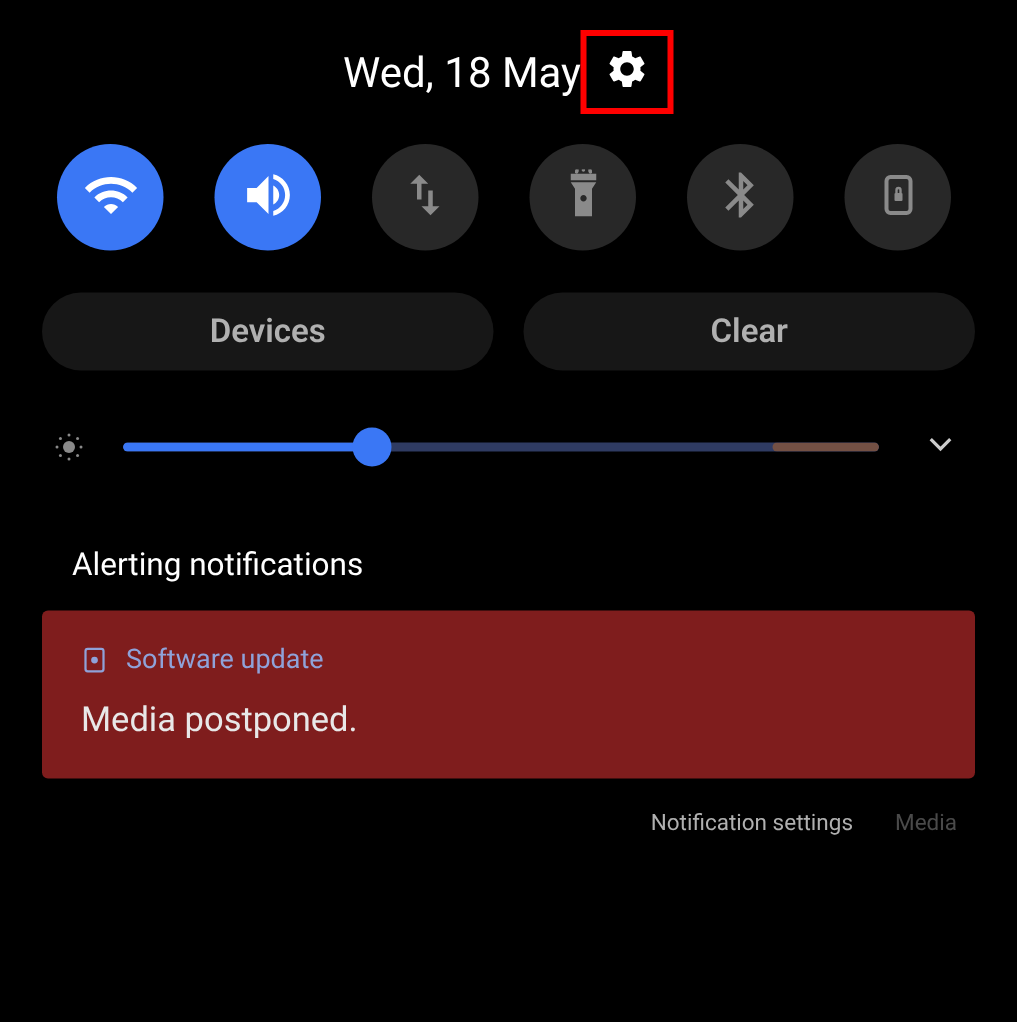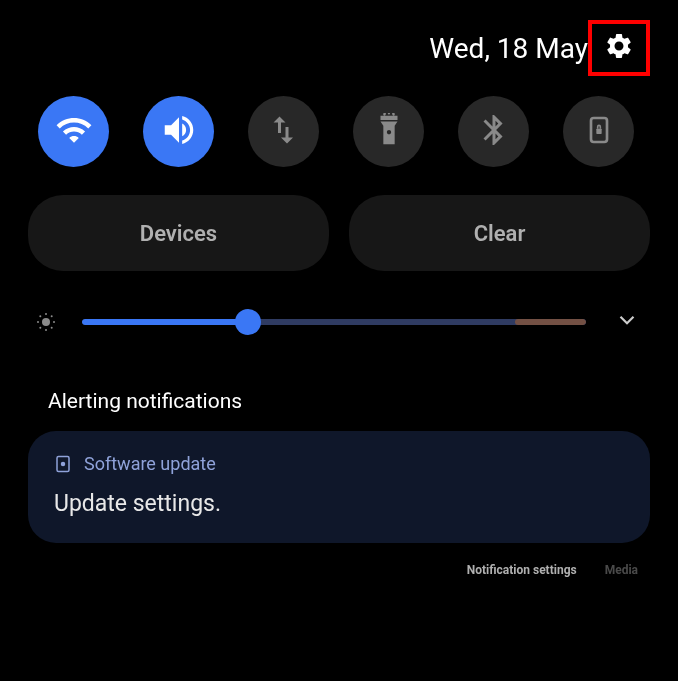--- a/index.html
+++ b/index.html
@@ -7,21 +7,21 @@
       width: 678px;
       height: 681px;
       background: #000;
       font-family: -apple-system, BlinkMacSystemFont, 'Segoe UI', Roboto, sans-serif;
       color: #fff;
       overflow: hidden;
       padding: 20px 28px;
     }
     .header {
       display: flex;
-      justify-content: flex-end;
+      justify-content: center;
       align-items: center;
       margin-bottom: 20px;
     }
     .date {
       font-size: 28px;
       font-weight: 400;
       color: #fff;
     }
     .settings-btn {
       width: 62px;
@@ -49,21 +49,21 @@
     }
     .qs-btn.active { background: #3a77f5; }
     .qs-btn.inactive { background: #282828; }
     .pill-row {
       display: flex;
       gap: 20px;
       margin-bottom: 32px;
     }
     .pill-btn {
       flex: 1;
-      height: 76px;
+      height: 52px;
       background: #171717;
       border-radius: 35px;
       display: flex;
       align-items: center;
       justify-content: center;
       font-size: 22px;
       font-weight: 600;
       color: #b0b0b0;
       cursor: pointer;
     }
@@ -126,22 +126,22 @@
       padding: 4px;
     }
     .section-header {
       font-size: 21px;
       font-weight: 400;
       color: #fff;
       margin-bottom: 18px;
       padding-left: 20px;
     }
     .notification-card {
-      background: #0f172a;
-      border-radius: 28px;
+      background: #7f1d1d;
+      border-radius: 4px;
       padding: 22px 26px 26px 26px;
       margin-bottom: 20px;
     }
     .notif-header {
       display: flex;
       align-items: center;
       gap: 12px;
       margin-bottom: 16px;
     }
     .notif-app-icon {
@@ -159,22 +159,22 @@
       font-size: 23px;
       color: #e8e8e8;
     }
     .footer-row {
       display: flex;
       justify-content: flex-end;
       gap: 28px;
       padding-right: 12px;
     }
     .footer-btn {
-      font-size: 12px;
-      font-weight: 700;
+      font-size: 15px;
+      font-weight: 400;
       color: #b0b0b0;
       cursor: pointer;
     }
     .footer-btn.dim {
       color: #4a4a4a;
     }
   </style>
 </head>
 <body>
 
@@ -280,19 +280,19 @@
 <div class="notification-card">
   <div class="notif-header">
     <span class="notif-app-icon">
       <svg width="18" height="18" viewBox="0 0 24 24" fill="#8fa2d9">
         <rect x="4" y="2" width="16" height="20" rx="2" fill="none" stroke="#8fa2d9" stroke-width="2"></rect>
         <circle cx="12" cy="12" r="3" fill="#8fa2d9"></circle>
       </svg>
     </span>
     <span class="notif-app-name">Software update</span>
   </div>
-  <div class="notif-body">Update settings.</div>
+  <div class="notif-body">Media postponed.</div>
 </div>
 
 <div class="footer-row">
   <span class="footer-btn">Notification settings</span>
   <span class="footer-btn dim">Media</span>
 </div>
 
 </body></html>

